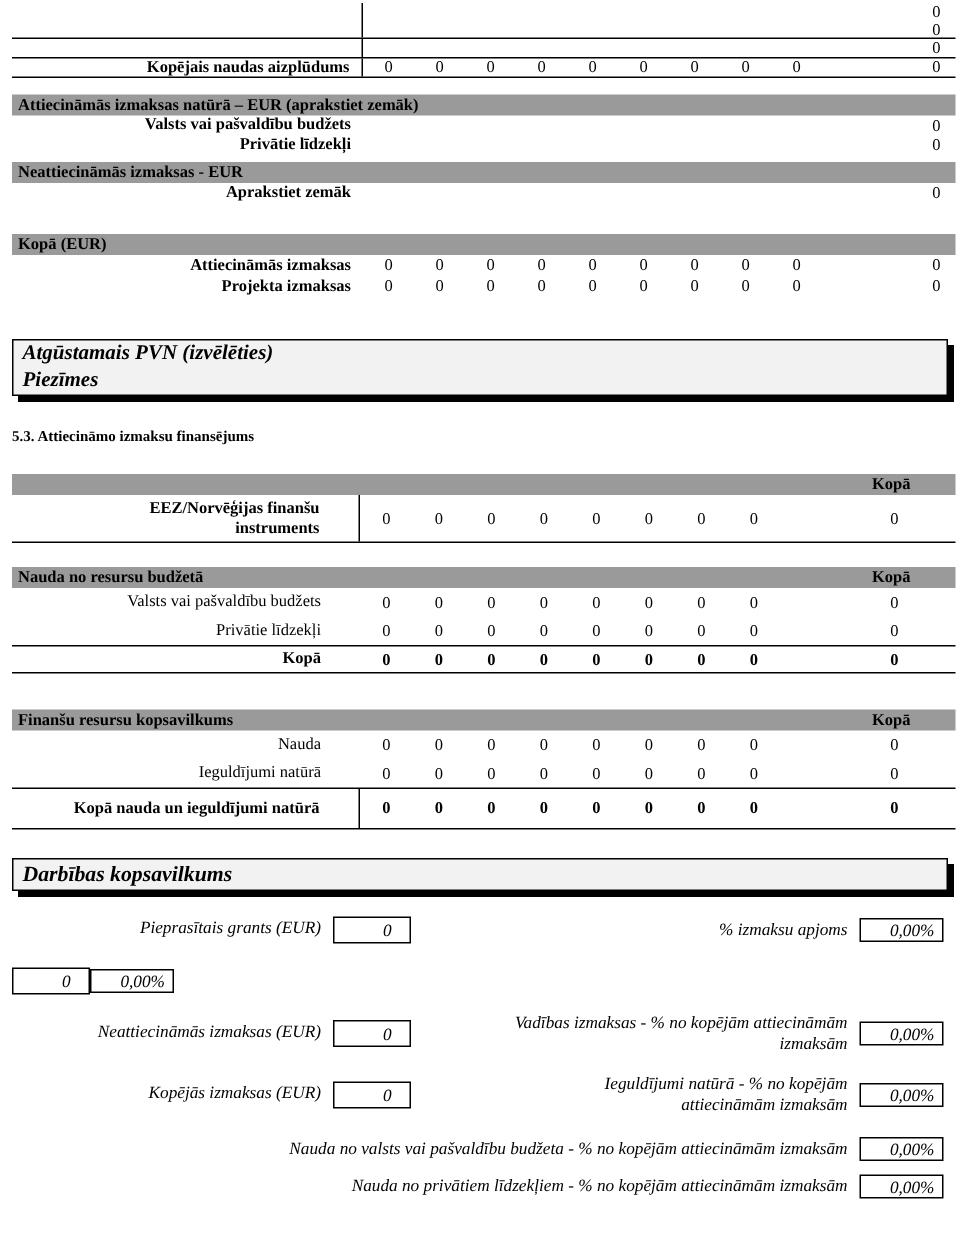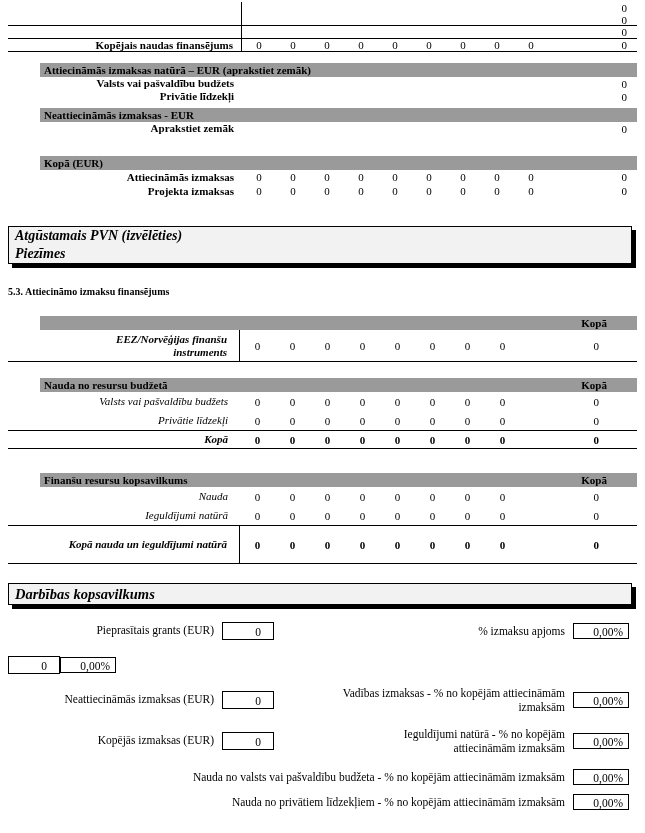--- a/index.html
+++ b/index.html
@@ -26,56 +26,56 @@
   .vline { border-right: 1px solid #000; }
   .bline { border-bottom: 1px solid #000; }
   .tline { border-top: 1px solid #000; }
 
   
   .ttop .lbl   { width: 234px; padding-right: 8px; }
   .ttop .nums span { width: 34px; }
   .ttop .total { padding-right: 10px; }
 
   
-  .t53 .lbl    { width: 232px; padding-right: 12px; font-style: italic; }
+  .t53 .lbl    { width: 232px; padding-right: 26px; }
   .t53 .nums span { width: 35px; }
   .t53 .total  { padding-right: 38px; }
   .t53.boldnums .nums span, .t53.boldnums .total, .t53.boldnums .lbl { font-weight: bold; }
 
   .h12 { height: 12px; } .h13 { height: 13px; } .h14 { height: 14px; }
-  .h19 { height: 19px; } .h28 { height: 39px; } .h32 { height: 32px; }
+  .h19 { height: 19px; } .h28 { height: 28px; } .h32 { height: 32px; }
   .narrow  { display: inline-block; max-width: 158px; text-align: right; }
   .narrow2 { display: inline-block; max-width: 168px; text-align: right; }
 
   
   .bar {
     background: var(--bar, #9a9a9a);
     height: 14px; display: flex; align-items: center;
     justify-content: space-between;
-    padding: 0 4px; font-weight: bold; font-size: 11px; margin-left: 32px;
+    padding: 0 4px; font-weight: bold; font-size: 11px;
   }
   .bar .bar-kopa { padding-right: 26px; }
 
   
   .box3d {
     border: 1px solid #000;
     box-shadow: 4px 4px 0 0 #000;
     background: var(--box_bg, #f2f2f2);
     width: calc(100% - 5px);
     padding: 0 6px;
     font-style: italic;
   }
   .box-line { font-size: 14px; font-weight: bold; line-height: 18px; }
   .summary-box .box-line { font-size: 14.5px; line-height: 20px; }
 
   .h53 { font-size: 10px; font-weight: bold; margin: 0; font-family: "Liberation Serif", serif; }
 
   
   .form { font-size: 11.5px; }
-  .frow { display: flex; align-items: center; }
+  .frow { display: flex; align-items: center; font-style: italic; }
   .flab-l { width: 214px; text-align: right; padding-right: 8px; flex-shrink: 0; line-height: 1.2; }
   .flab-r { flex: 1; text-align: right; padding: 0 8px 0 66px; line-height: 1.25; }
   .flab-full { flex: 1; text-align: right; padding-right: 8px; }
   .fbox {
     border: 1px solid #000; background: #fff; flex-shrink: 0;
     height: 18px; line-height: 16px;
     width: 52px; padding: 1px 12px 1px 2px; text-align: right;
   }
   .fbox.pct { width: 56px; padding: 1px 5px; margin-right: 8px; height: 16px; line-height: 14px; }
 
@@ -98,21 +98,21 @@
     </div>
     <div class="trow ttop h12 bline">
       <div class="lbl vline"></div>
       <div class="total">0</div>
     </div>
     <div class="trow ttop h12">
       <div class="lbl vline"></div>
       <div class="total">0</div>
     </div>
     <div class="trow ttop h14 tline bline">
-      <div class="lbl vline bold">Kopējais naudas finansējums</div>
+      <div class="lbl vline bold">Kopējais naudas aizplūdums</div>
       <div class="nums">
           <span>0</span>
           <span>0</span>
           <span>0</span>
           <span>0</span>
           <span>0</span>
           <span>0</span>
           <span>0</span>
           <span>0</span>
           <span>0</span>

